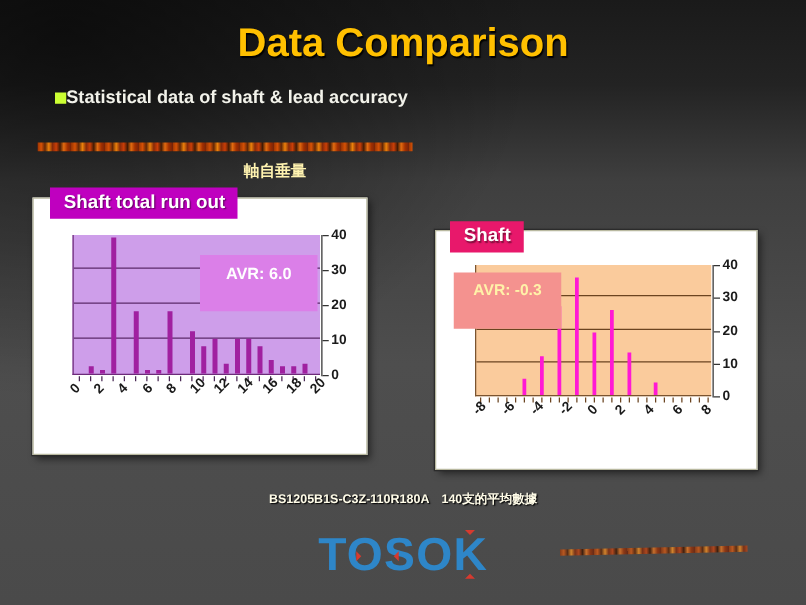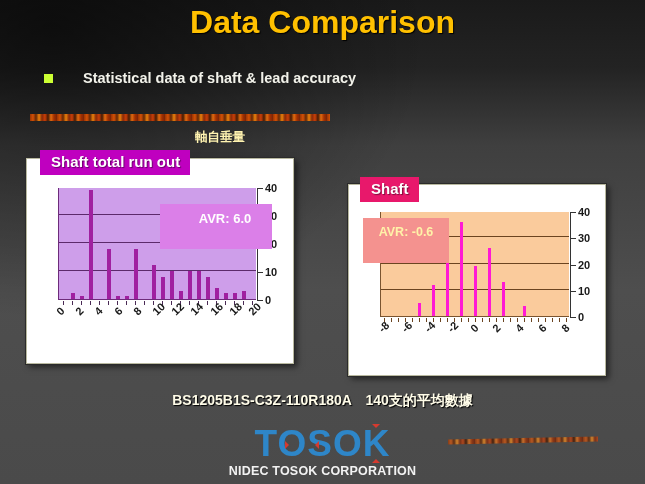--- a/index.html
+++ b/index.html
@@ -9,32 +9,32 @@
     font-family:"Liberation Sans","DejaVu Sans",sans-serif;
   }
   #slide{
     position:relative;width:645px;height:484px;
     background:
       radial-gradient(ellipse at 8% 6%, rgba(0,0,0,0.55) 0%, rgba(0,0,0,0) 45%),
       linear-gradient(180deg,#1a1a1a 0%, #232323 14%, #3f3f3f 30%, #4e4e4e 60%, #4a4a4a 100%);
   }
   
   #title{
-    position:absolute;left:0;top:4px;width:645px;text-align:center;
+    position:absolute;left:0;top:16px;width:645px;text-align:center;
     color:#FFC000;font-size:32px;font-weight:bold;line-height:36px;
     letter-spacing:0px;
     text-shadow:1px 1px 1px #000;
   }
   #subtitle{
     position:absolute;left:0;top:42px;width:645px;text-align:center;
     color:#FFD24D;font-size:19px;font-weight:bold;line-height:22px;
   }
   #bullet-row{
     position:absolute;left:44px;top:70px;width:560px;
-    display:flex;align-items:center;gap:30px;
+    display:flex;align-items:center;gap:0;
   }
   #bullet-sq{width:9px;height:9px;background:#CCFF33;flex:0 0 auto;}
   #bullet-text{color:#f2f2ea;font-size:14.5px;font-weight:bold;white-space:nowrap;}
   #cjk-line{
     position:absolute;left:34px;top:90px;
     color:#FFF9C4;font-size:15.5px;font-weight:bold;line-height:18px;
     text-shadow:1px 1px 0 #000;
   }
   
   #band{
@@ -95,29 +95,29 @@
   .xticks{position:absolute;height:5px;}
   .xtick{position:absolute;top:0;width:1px;height:4px;background:#4a2a55;}
   #xticks-lead .xtick{background:#6b4420;}
 
   .xlab{position:absolute;font-size:11px;font-weight:bold;color:#1a1a1a;
         transform:rotate(-45deg);transform-origin:left top;white-space:nowrap;}
 
   
   .statbox{position:absolute;text-align:center;font-weight:bold;}
   #stat-shaft{left:160px;top:204px;width:94px;height:40px;background:#DB7FE8;
-              color:#ffffff;font-size:13px;padding-top:5px;padding-left:18px;}
+              color:#ffffff;font-size:13px;padding-top:5px;}
   #stat-lead{left:363px;top:218px;width:86px;height:40px;background:#F4928F;
              color:#FFF2A8;font-size:12.5px;padding-top:5px;}
   .statline{line-height:19px;}
 
   
   #caption{
     position:absolute;left:0;top:392px;width:645px;text-align:center;
-    color:#FFFCE8;font-size:14px;font-weight:bold;
+    color:#FFFCE8;font-size:10px;font-weight:bold;
     text-shadow:1px 1px 1px #000;
   }
   #logo{
     position:absolute;left:0;top:424px;width:645px;text-align:center;
   }
   #logo-word{
     display:inline-block;position:relative;
     color:#2E86C8;font-size:37px;font-weight:bold;letter-spacing:1px;
     line-height:40px;font-family:"Liberation Sans","DejaVu Sans",sans-serif;
   }
@@ -309,23 +309,22 @@
       <div class="xlab" style="left: 399px; top: 326px;">-6</div>
       <div class="xlab" style="left: 422px; top: 326px;">-4</div>
       <div class="xlab" style="left: 445px; top: 326px;">-2</div>
       <div class="xlab" style="left: 468px; top: 326px;">0</div>
       <div class="xlab" style="left: 490px; top: 326px;">2</div>
       <div class="xlab" style="left: 513px; top: 326px;">4</div>
       <div class="xlab" style="left: 536px; top: 326px;">6</div>
       <div class="xlab" style="left: 559px; top: 326px;">8</div>
     </div>
   <div class="statbox" id="stat-lead">
-    <div class="statline">AVR: -0.6</div>
+    <div class="statline">AVR: -0.3</div>
   </div>
 
   <div id="caption">BS1205B1S-C3Z-110R180A　140支的平均數據</div>
 
   <div id="logo">
     <span id="logo-word">TOSOK<span class="tri" style="left: 30px; top: 17px; border-top: 4px solid transparent; border-bottom: 4px solid transparent; border-left: 4px solid rgb(214, 58, 47);"></span><span class="tri" style="left: 60px; top: 17px; border-top: 4px solid transparent; border-bottom: 4px solid transparent; border-right: 4px solid rgb(214, 58, 47);"></span><span class="tri" style="left: 117px; top: 0px; border-left: 4px solid transparent; border-right: 4px solid transparent; border-top: 4px solid rgb(214, 58, 47);"></span><span class="tri" style="left: 117px; top: 35px; border-left: 4px solid transparent; border-right: 4px solid transparent; border-bottom: 4px solid rgb(214, 58, 47);"></span></span>
   </div>
-  <div id="logo-sub">NIDEC TOSOK CORPORATION</div>
 
 </div>
 
 </body></html>

